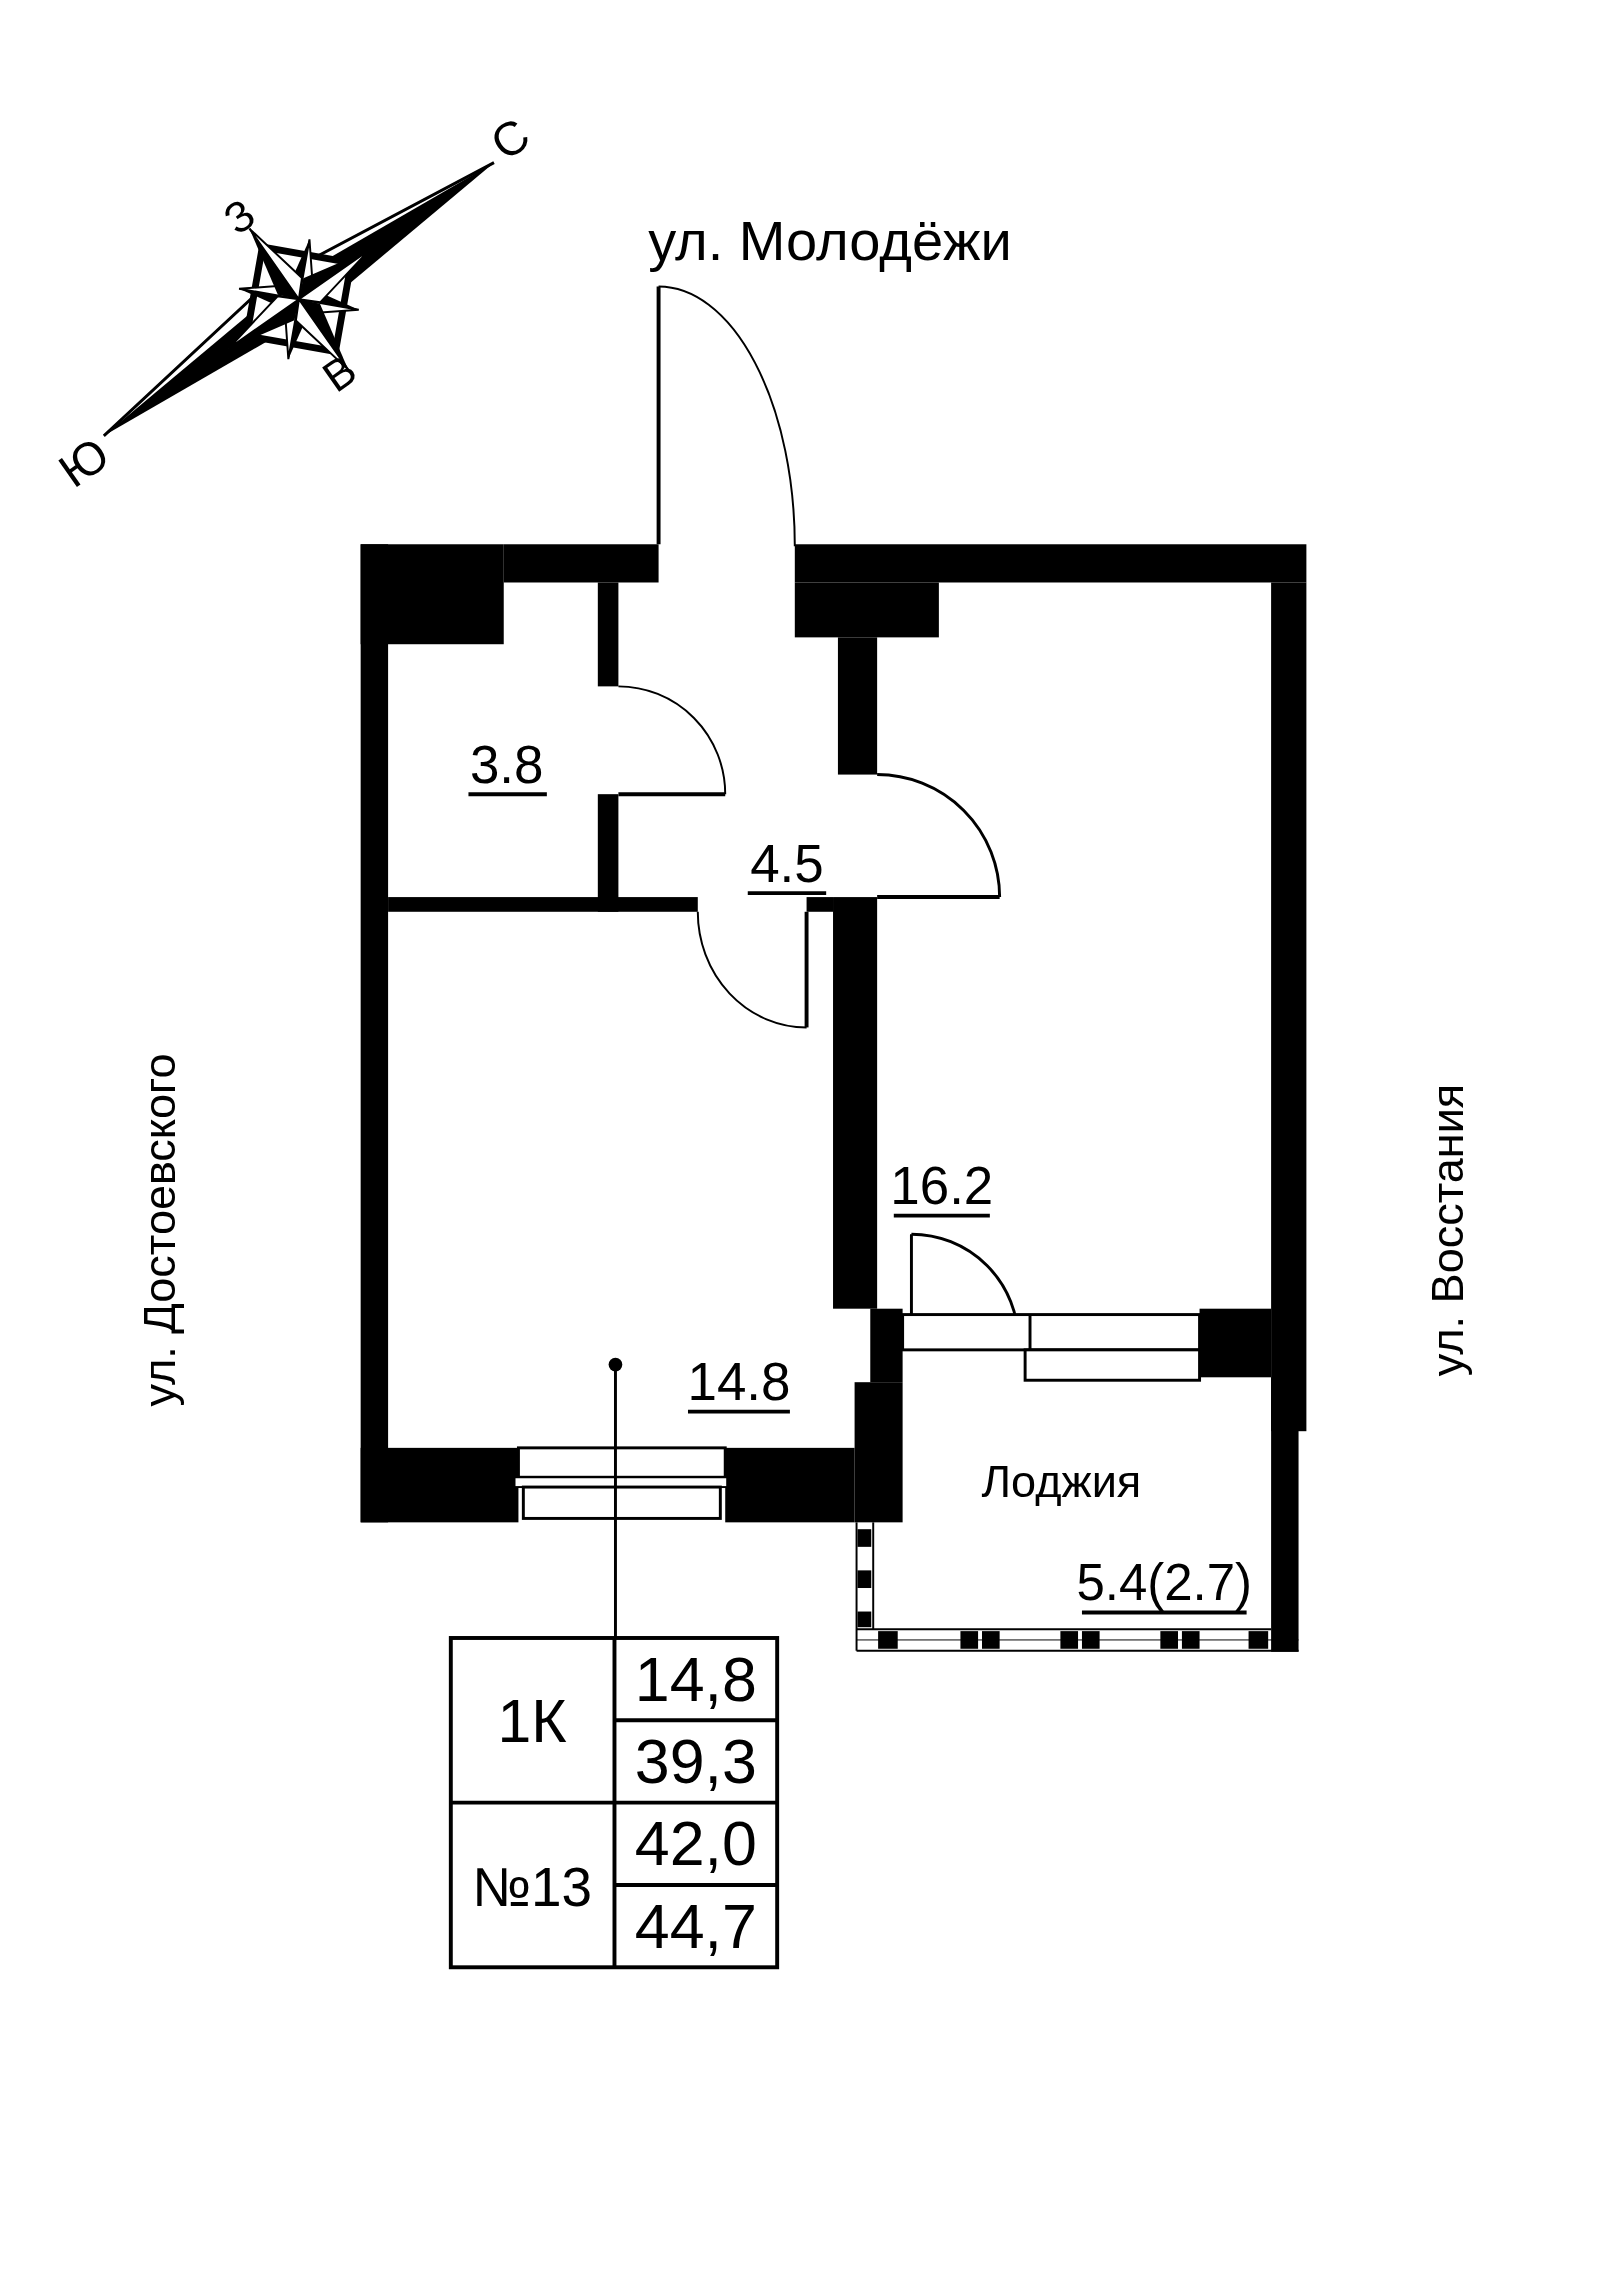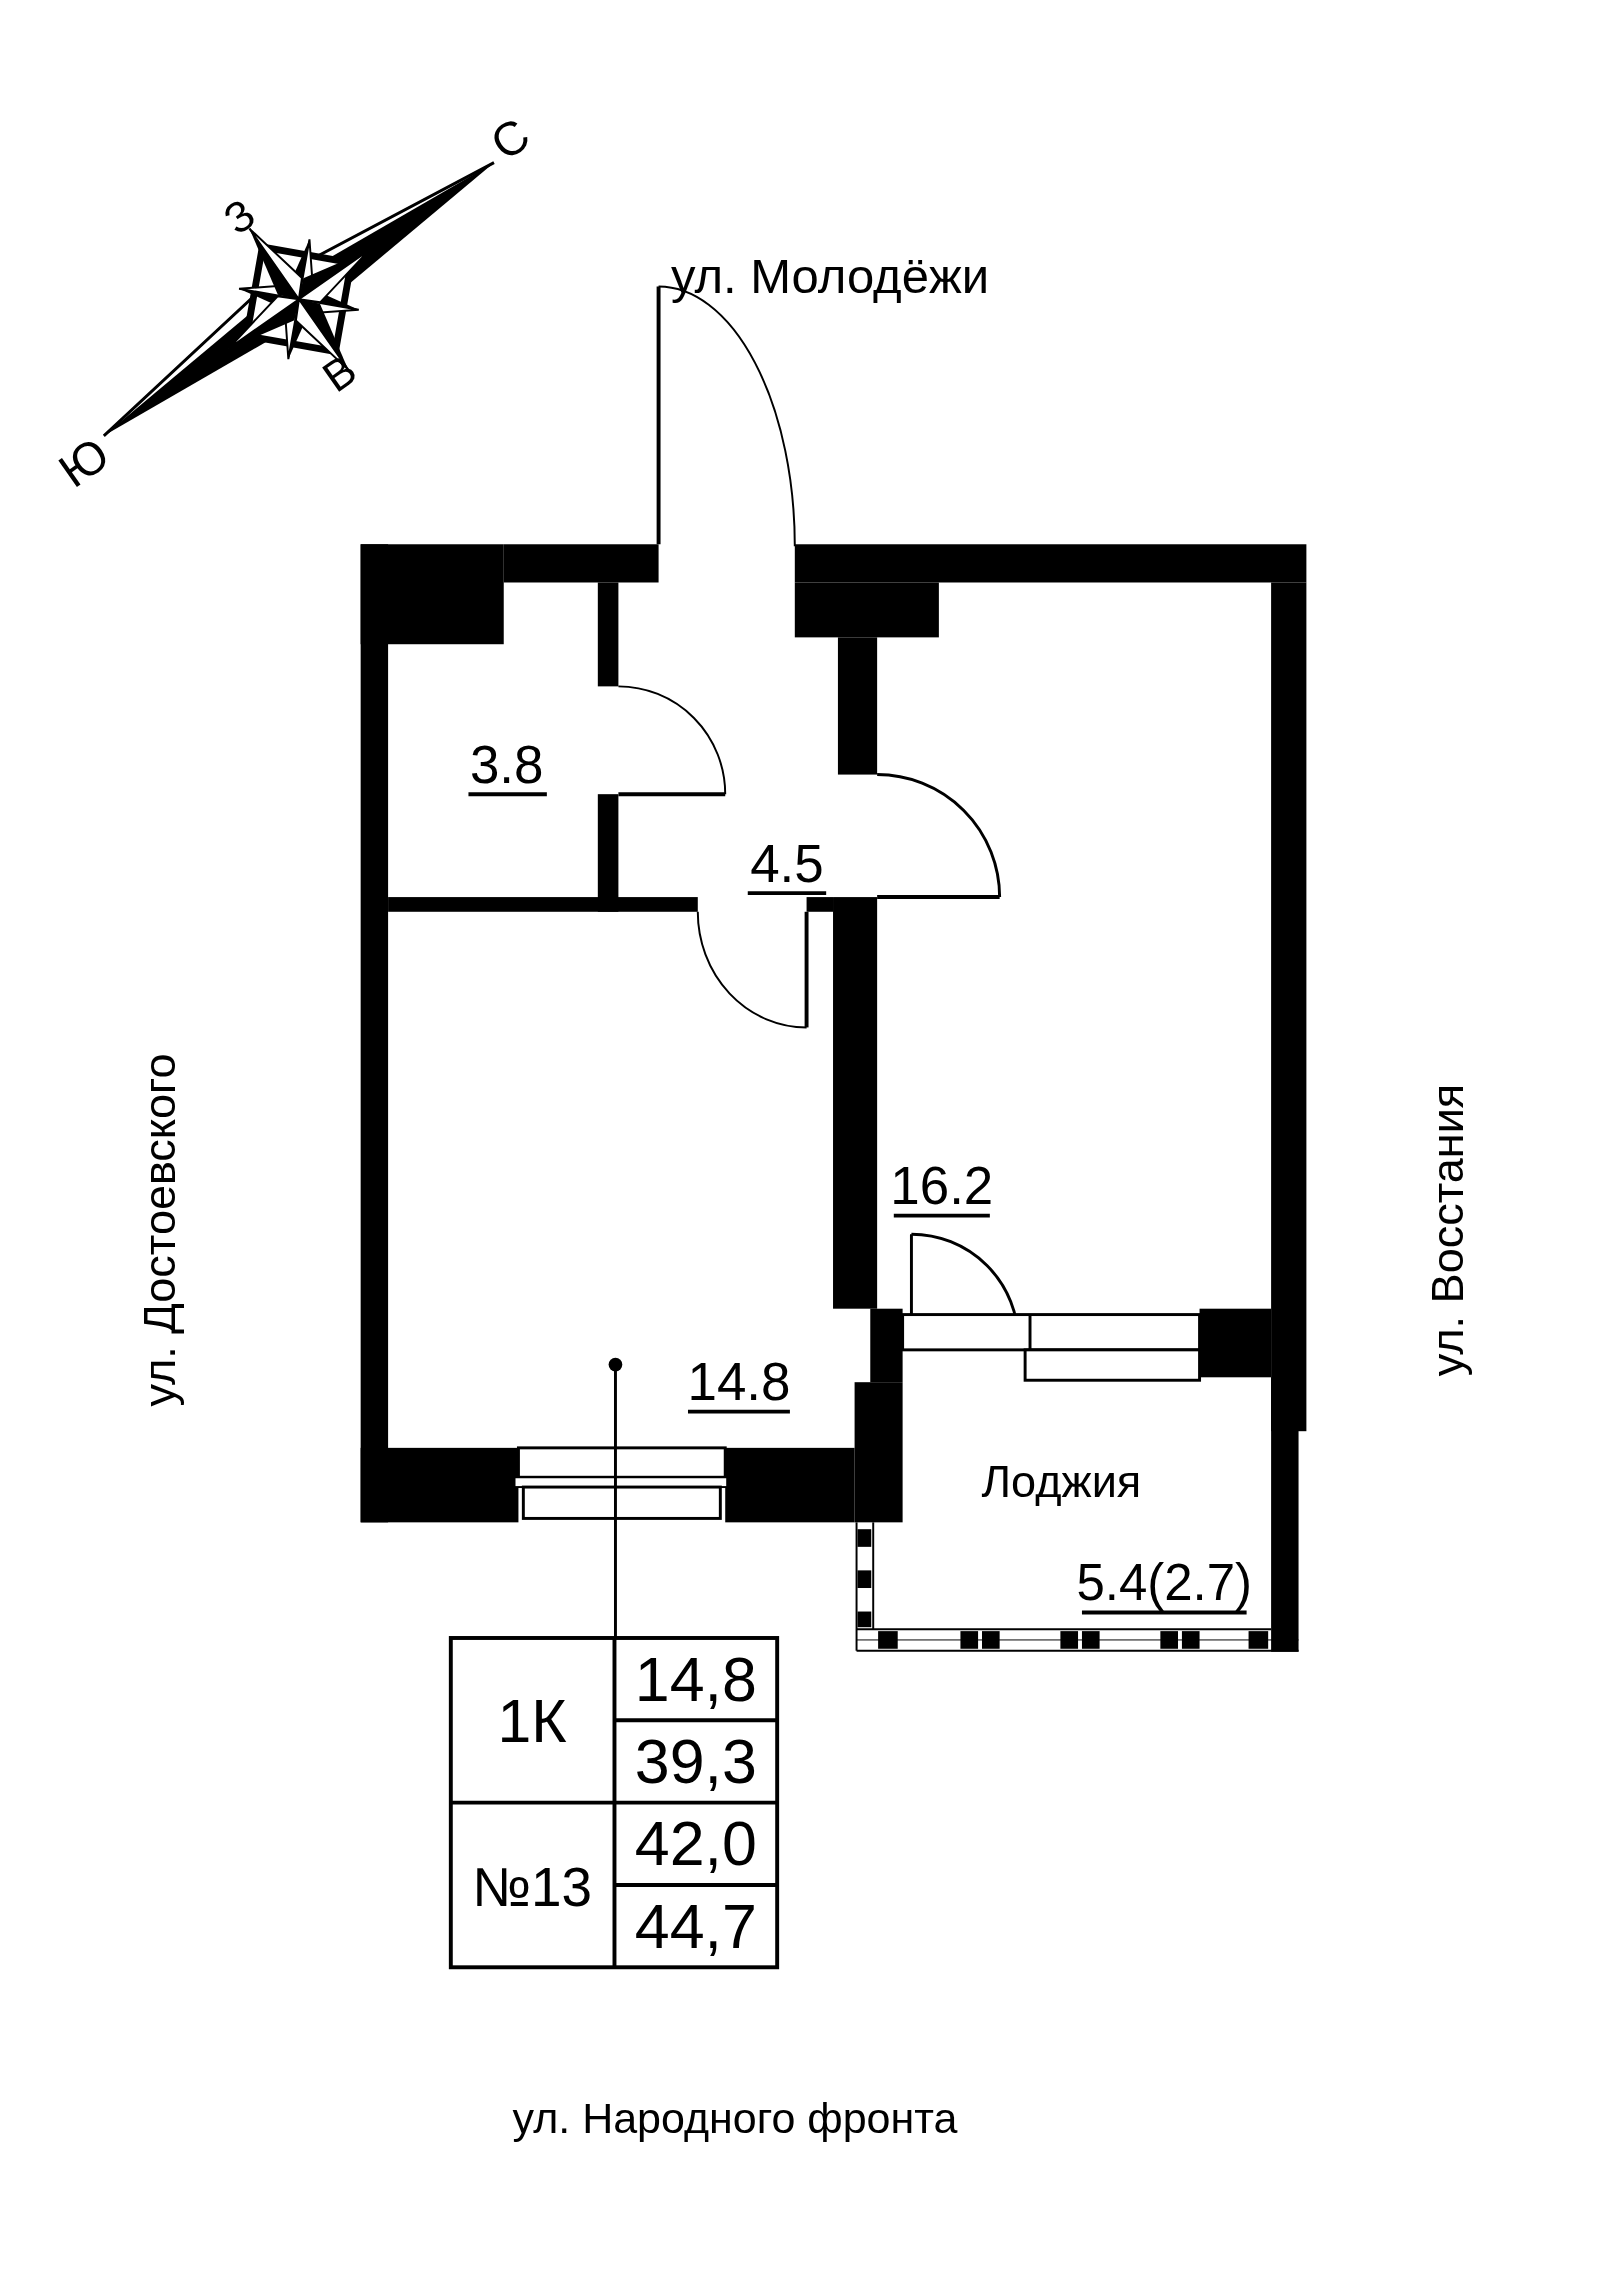--- a/index.html
+++ b/index.html
@@ -9,36 +9,35 @@
     background:#ffffff;
     font-family:"Liberation Sans", sans-serif;
     color:#000;
     overflow:hidden;
   }
   .street{
     position:absolute;
     white-space:nowrap;
     color:#000;
   }
-  .street.h-top{font-size:49px;margin-top:36px;}
+  .street.h-top{font-size:56px;}
   .street.h-bottom{font-size:43px;}
   .street.v{font-size:45px;}
   svg text{
     font-family:"Liberation Sans", sans-serif;
     fill:#000;
   }
 </style>
 </head>
 <body>
 
 <div id="stage">
 
   <div class="street h-top" style="left:830px;top:240px;transform:translate(-50%,-50%);">ул. Молодёжи</div>
 
-  <div class="street h-bottom" style="left:735px;top:2118px;transform:translate(-50%,-50%);">ул. Народного фронта</div>
 
   <div class="street v" style="left:160px;top:1230px;transform:translate(-50%,-50%) rotate(-90deg);">ул. Достоевского</div>
 
   <div class="street v" style="left:1448px;top:1230px;transform:translate(-50%,-50%) rotate(-90deg);">ул. Восстания</div>
 
   <svg width="1620" height="2293" viewBox="0 0 1653 2339" style="position:absolute;left:0;top:0;" xmlns="http://www.w3.org/2000/svg">
 
     <g transform="translate(305,305)">
       <g transform="rotate(55)">
         <polygon points="0,-243 21,0 0,243 -21,0" fill="#000"></polygon>

